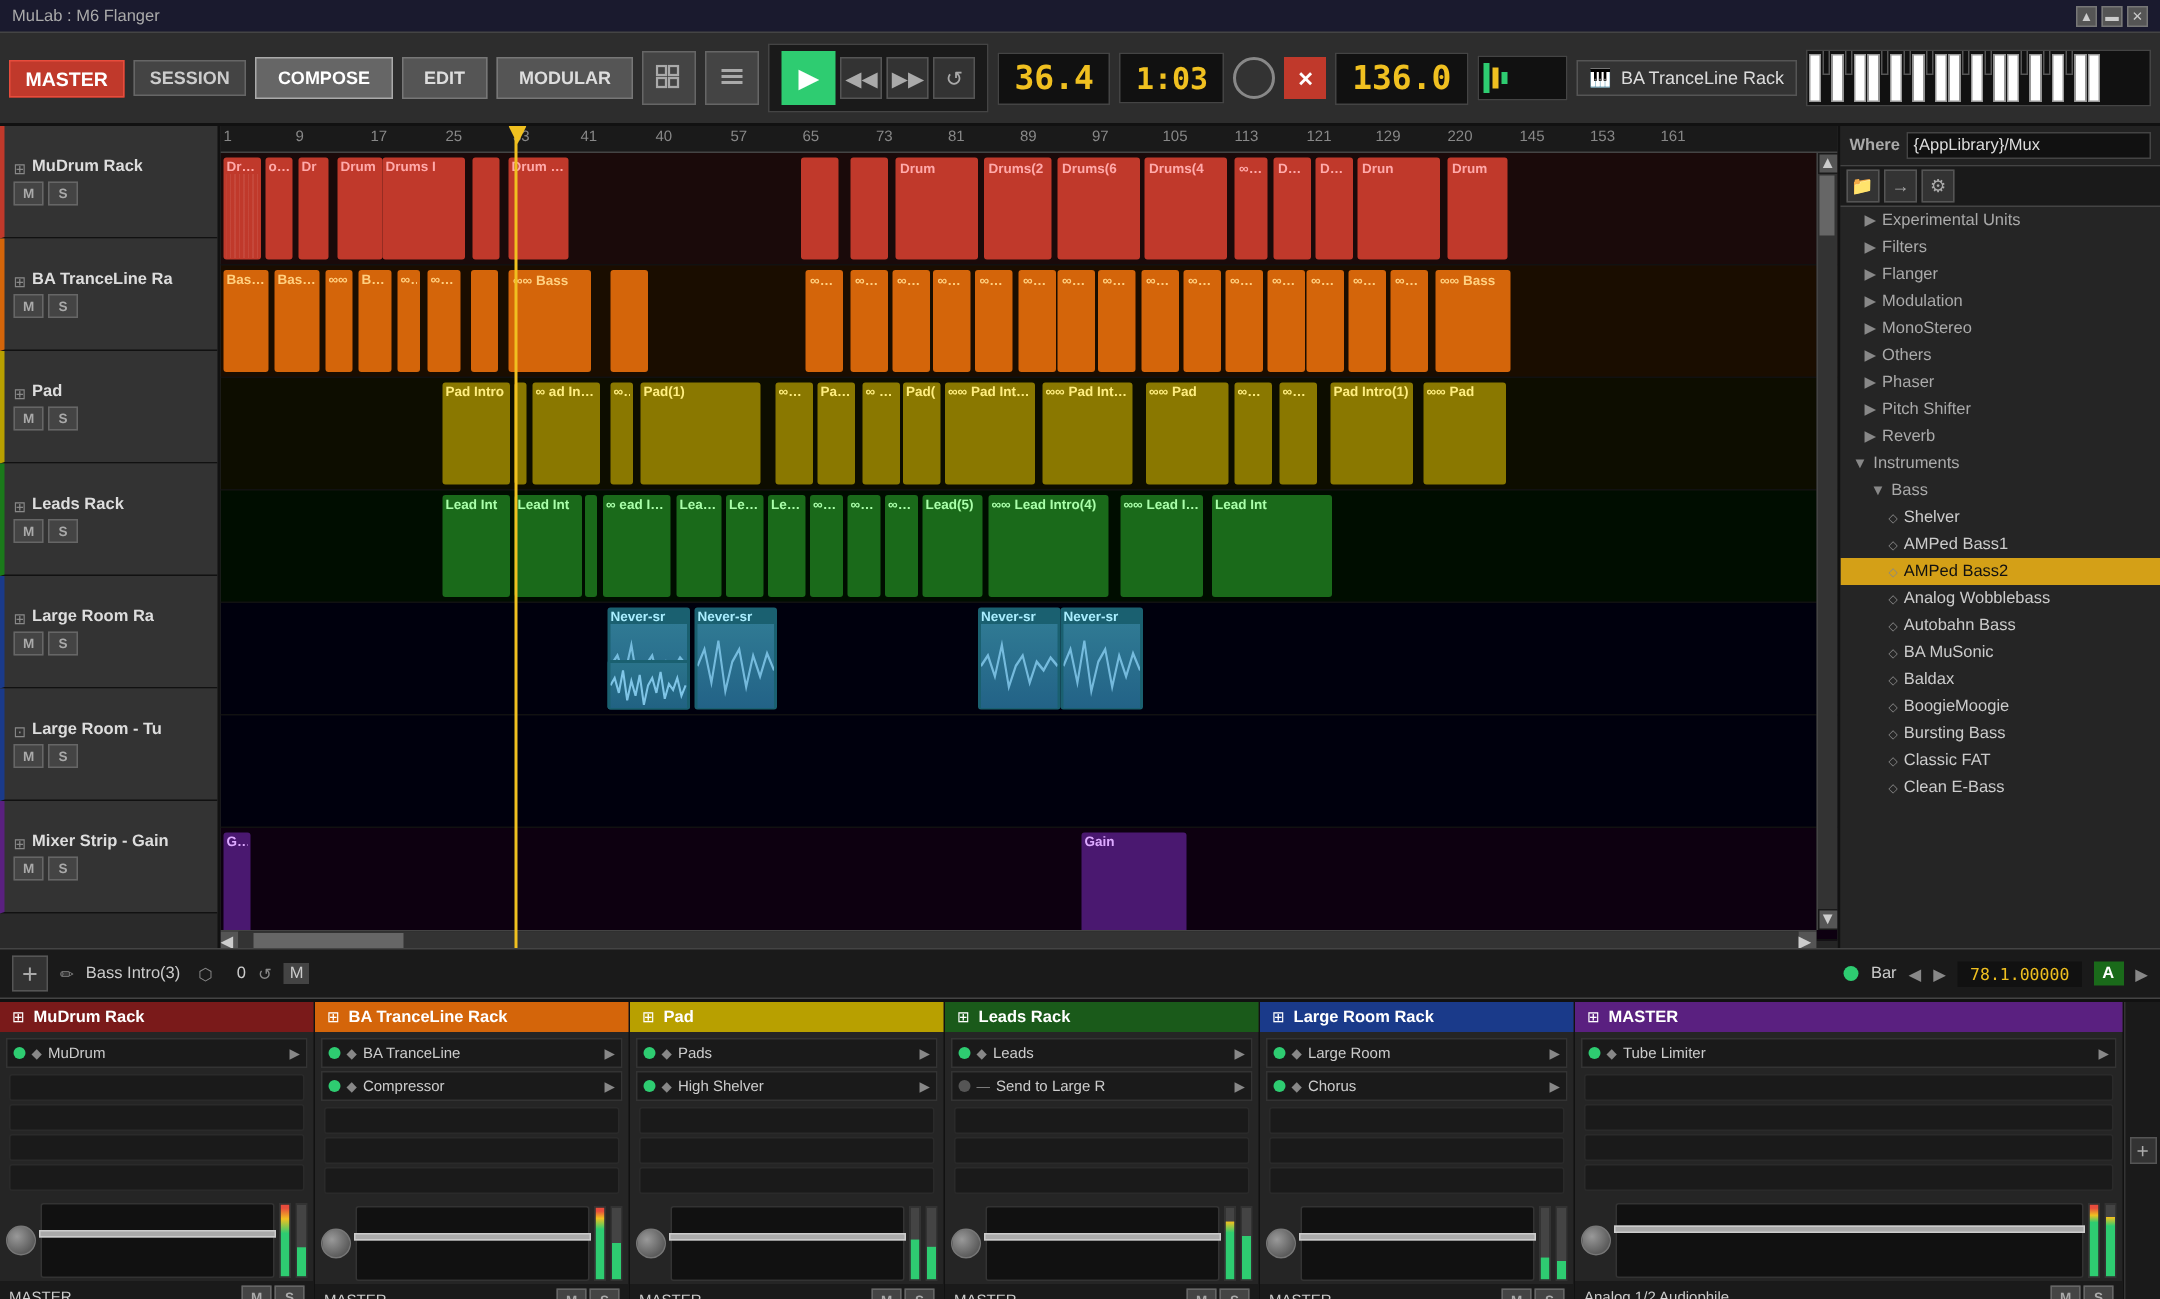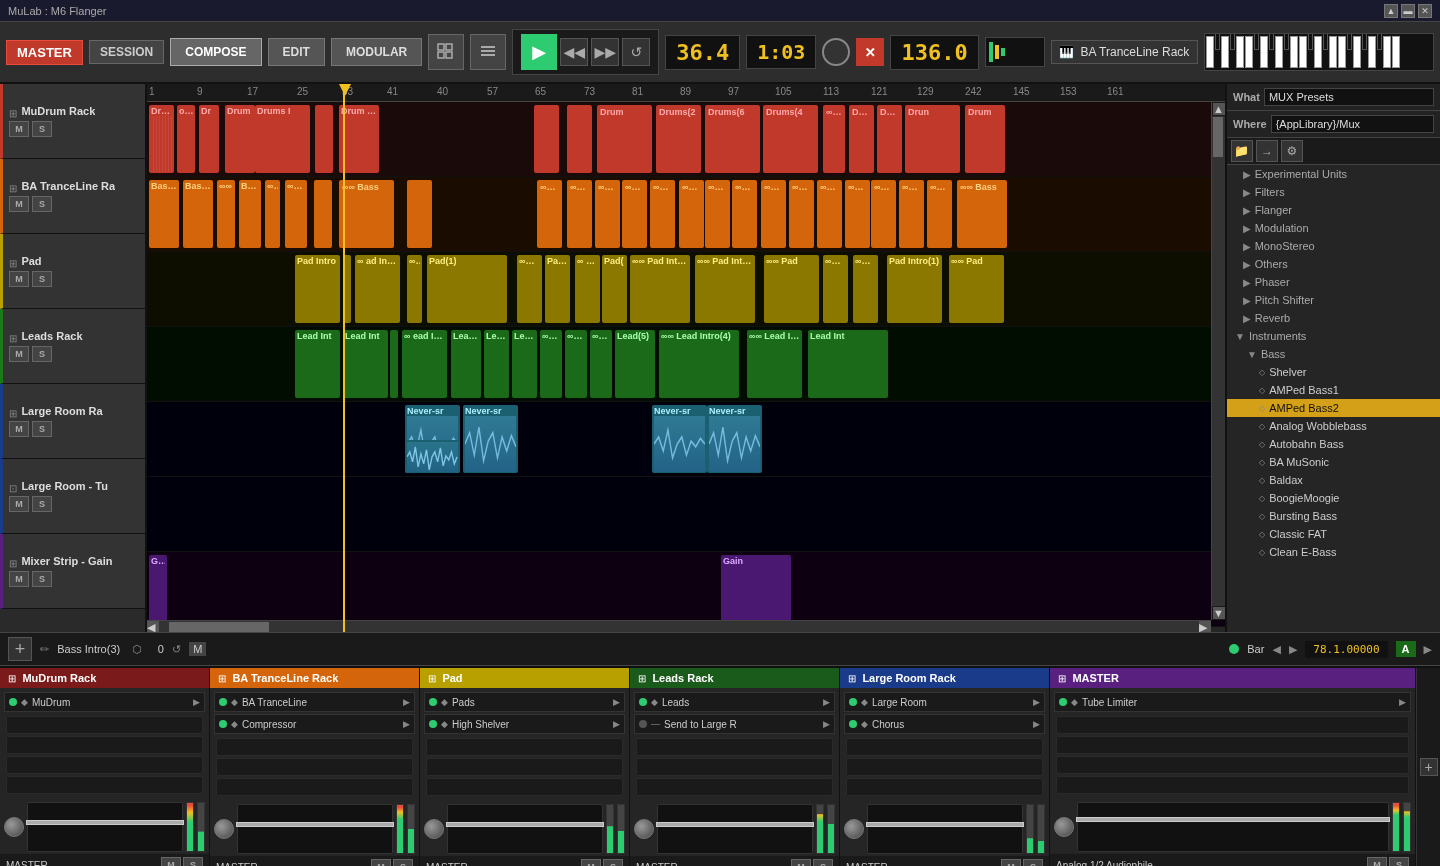--- a/index.html
+++ b/index.html
@@ -297,21 +297,21 @@
       <span class="ruler-mark" style="left:340px">57</span>
       <span class="ruler-mark" style="left:388px">65</span>
       <span class="ruler-mark" style="left:437px">73</span>
       <span class="ruler-mark" style="left:485px">81</span>
       <span class="ruler-mark" style="left:533px">89</span>
       <span class="ruler-mark" style="left:581px">97</span>
       <span class="ruler-mark" style="left:628px">105</span>
       <span class="ruler-mark" style="left:676px">113</span>
       <span class="ruler-mark" style="left:724px">121</span>
       <span class="ruler-mark" style="left:770px">129</span>
-      <span class="ruler-mark" style="left:818px">242</span>
+      <span class="ruler-mark" style="left:818px">220</span>
       <span class="ruler-mark" style="left:866px">145</span>
       <span class="ruler-mark" style="left:913px">153</span>
       <span class="ruler-mark" style="left:960px">161</span>
 
       <div style="position:absolute;left:196px;top:0;height:18px;width:0;border-left:2px solid #f0c020;z-index:5;">
         <div style="width:12px;height:12px;background:#f0c020;position:absolute;left:-6px;top:0;clip-path:polygon(50% 100%, 0 0, 100% 0);"></div>
       </div>
     </div>
 
     <div class="playhead" style="left:196px;top:18px;"></div>
@@ -599,24 +599,20 @@
     <div style="position:absolute;bottom:0;left:0;right:14px;height:12px;background:#1a1a1a;border-top:1px solid #444;display:flex;">
       <div style="background:#555;width:12px;">◀</div>
       <div style="flex:1;background:#333;">
         <div style="background:#666;width:100px;height:10px;margin:1px;margin-left:10px;"></div>
       </div>
       <div style="background:#555;width:12px;">▶</div>
     </div>
   </div>
 
   <div id="rightpanel">
-    <div class="panel-header">
-      <span class="panel-label">What</span>
-      <span class="panel-value">MUX Presets</span>
-    </div>
     <div class="panel-header">
       <span class="panel-label">Where</span>
       <span class="panel-value">{AppLibrary}/Mux</span>
     </div>
     <div class="panel-toolbar">
       <button class="ptb-btn">📁</button>
       <button class="ptb-btn">→</button>
       <button class="ptb-btn">⚙</button>
     </div>
     <div class="panel-tree">

